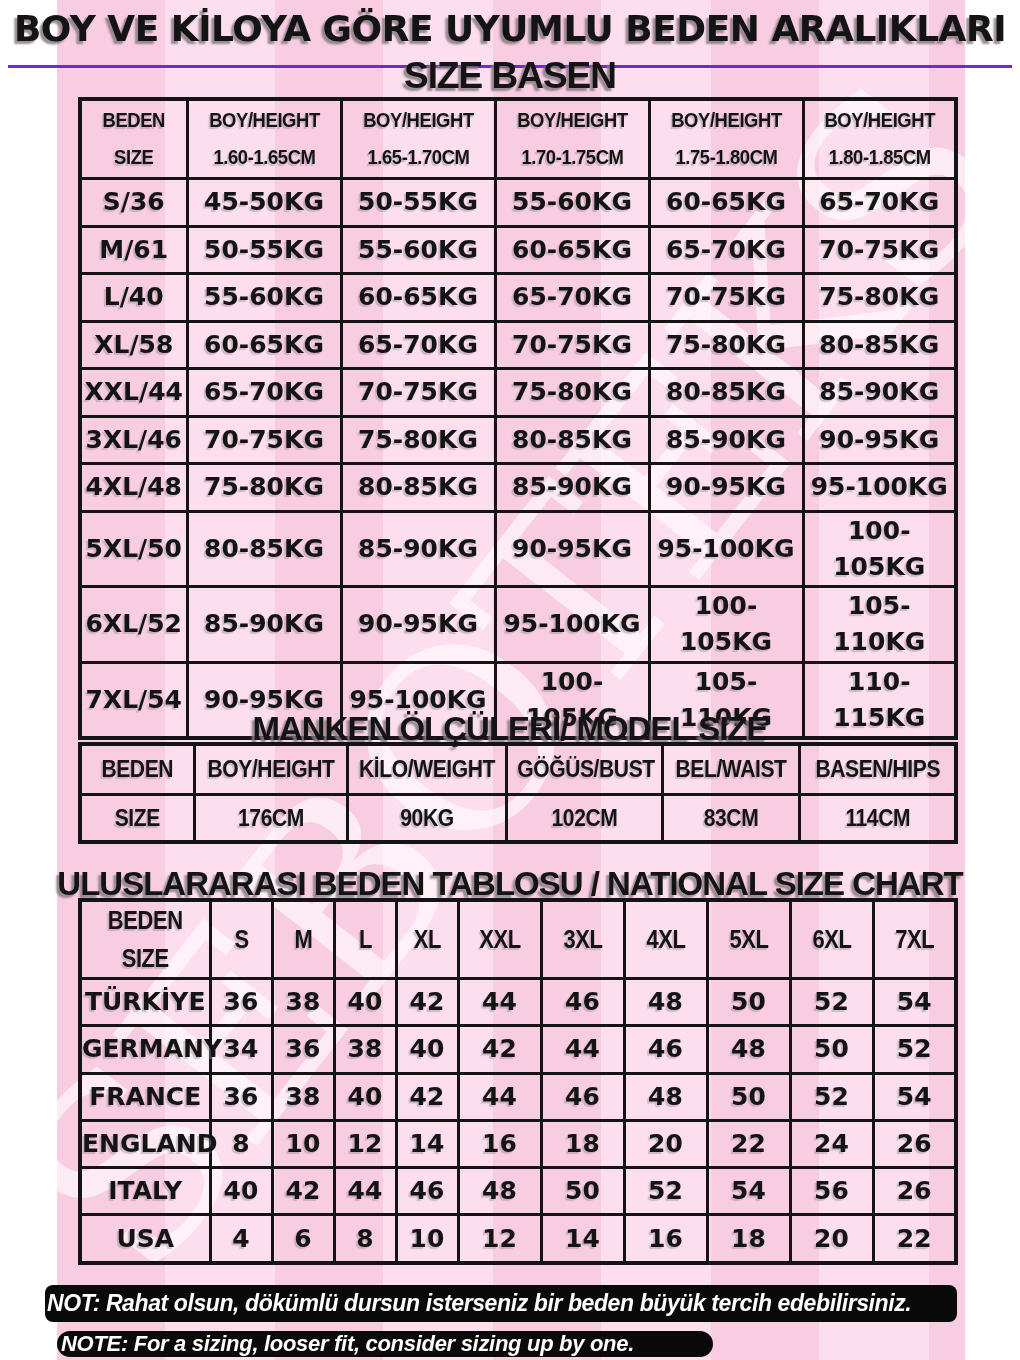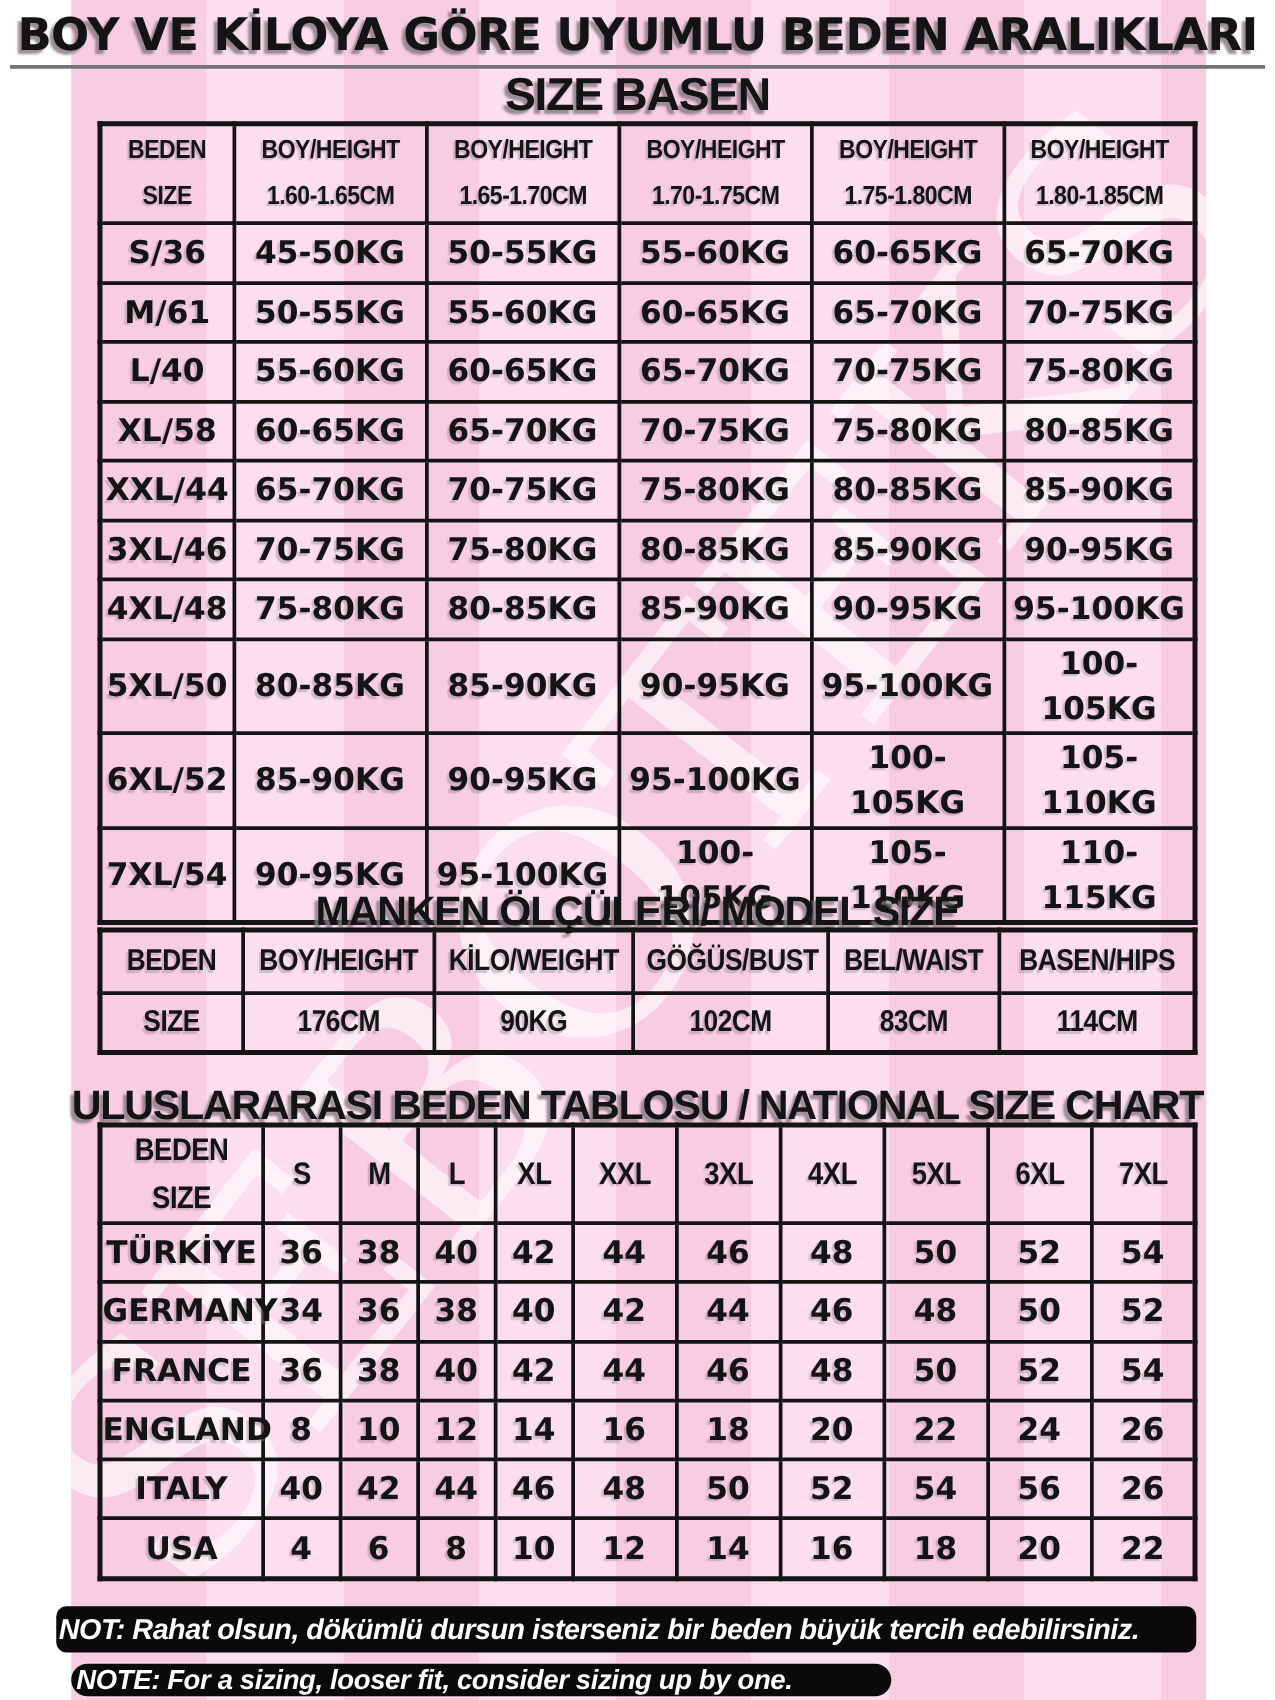--- a/index.html
+++ b/index.html
@@ -11,21 +11,21 @@
     background:repeating-linear-gradient(90deg,
       #f8cce1 0 108px,#fcdeee 108px 218px);}
   #watermark{position:absolute;left:50%;top:50%;
     transform:translate(-50%,-50%) rotate(-52deg);
     font-family:"DejaVu Serif",serif;font-size:250px;font-weight:400;
     color:rgba(255,255,255,0.60);letter-spacing:-6px;white-space:nowrap;user-select:none;}
 
   .abs{position:absolute;left:0;width:1020px;text-align:center;}
   .shadowed{text-shadow:-3px 3px 2px rgba(135,122,130,0.85);}
   #main-title{top:8px;font-size:36px;font-weight:800;letter-spacing:-0.5px;}
-  #main-title span{border-bottom:3px solid #737373;padding:0 6px 3px;}
+  #main-title span{border-bottom:3px solid #6d28d9;padding:0 6px 16px;}
   #size-chart-subtitle{top:55px;font-size:37px;font-weight:800;letter-spacing:-1px;
     font-family:"Liberation Sans",sans-serif;}
   .section-title{font-size:33px;font-weight:800;letter-spacing:-1px;
     font-family:"Liberation Sans",sans-serif;margin-top:11px;}
   #model-title{top:699px;}
   #national-title{top:854px;text-align:center;}
 
   table{border-collapse:collapse;table-layout:fixed;position:absolute;background:transparent;padding-left:40px;}
   td{border:3px solid #141414;text-align:center;vertical-align:middle;
      font-weight:700;color:#141414;padding:0;

